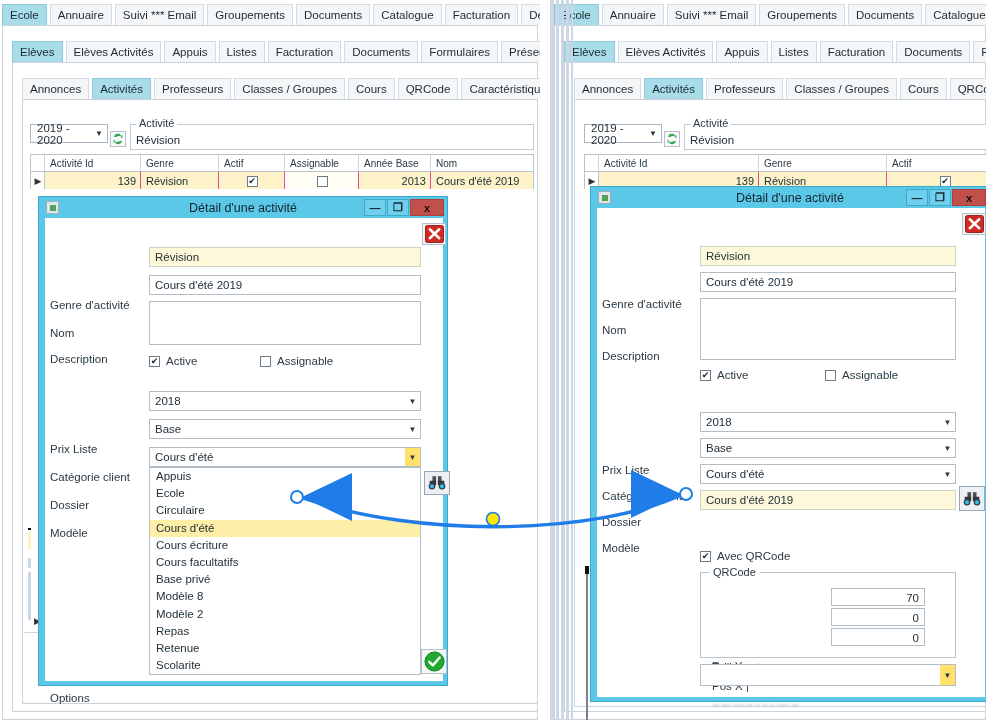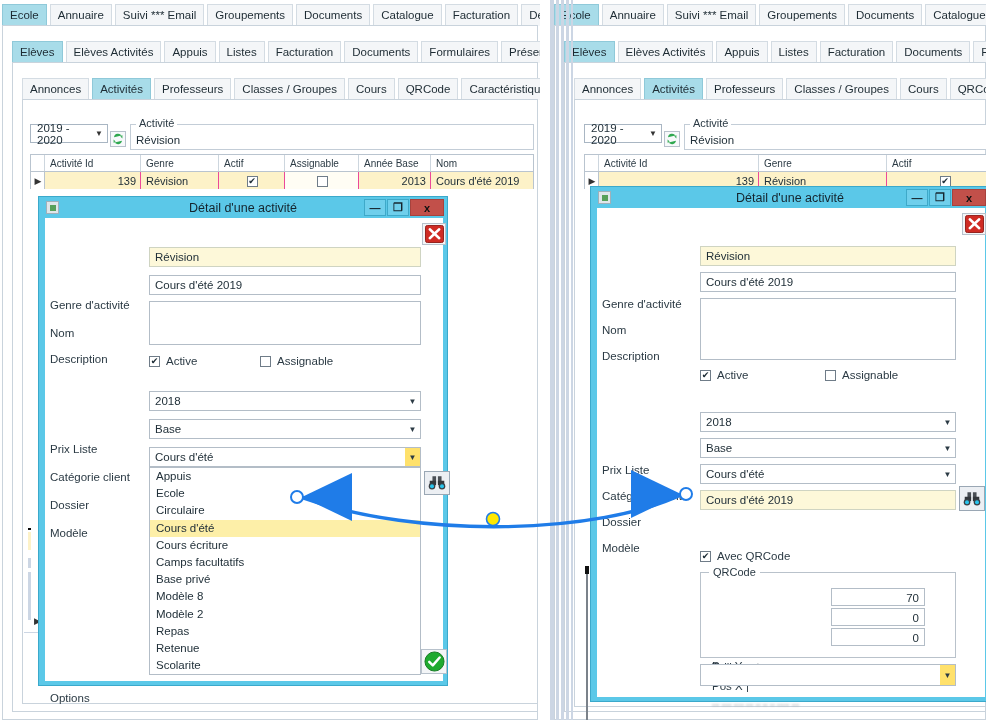--- a/index.html
+++ b/index.html
@@ -350,21 +350,21 @@
             <path d="M5.5 11.4 L9.2 15 L16.4 6.8" stroke="#fff" stroke-width="2.6" fill="none" stroke-linecap="round" stroke-linejoin="round"></path>
           </svg>
         </div>
 
         <div class="ddlist" id="ddL" style="left:104px;top:249px;width:272px;height:208px;">
             <div class="ddopt">Appuis</div>
             <div class="ddopt">Ecole</div>
             <div class="ddopt">Circulaire</div>
             <div class="ddopt sel">Cours d'été</div>
             <div class="ddopt">Cours écriture</div>
-            <div class="ddopt">Camps facultatifs</div>
+            <div class="ddopt">Cours facultatifs</div>
             <div class="ddopt">Base privé</div>
             <div class="ddopt">Modèle 8</div>
             <div class="ddopt">Modèle 2</div>
             <div class="ddopt">Repas</div>
             <div class="ddopt">Retenue</div>
             <div class="ddopt">Scolarite</div>
           </div>
       </div>
     </div>
   </div>

